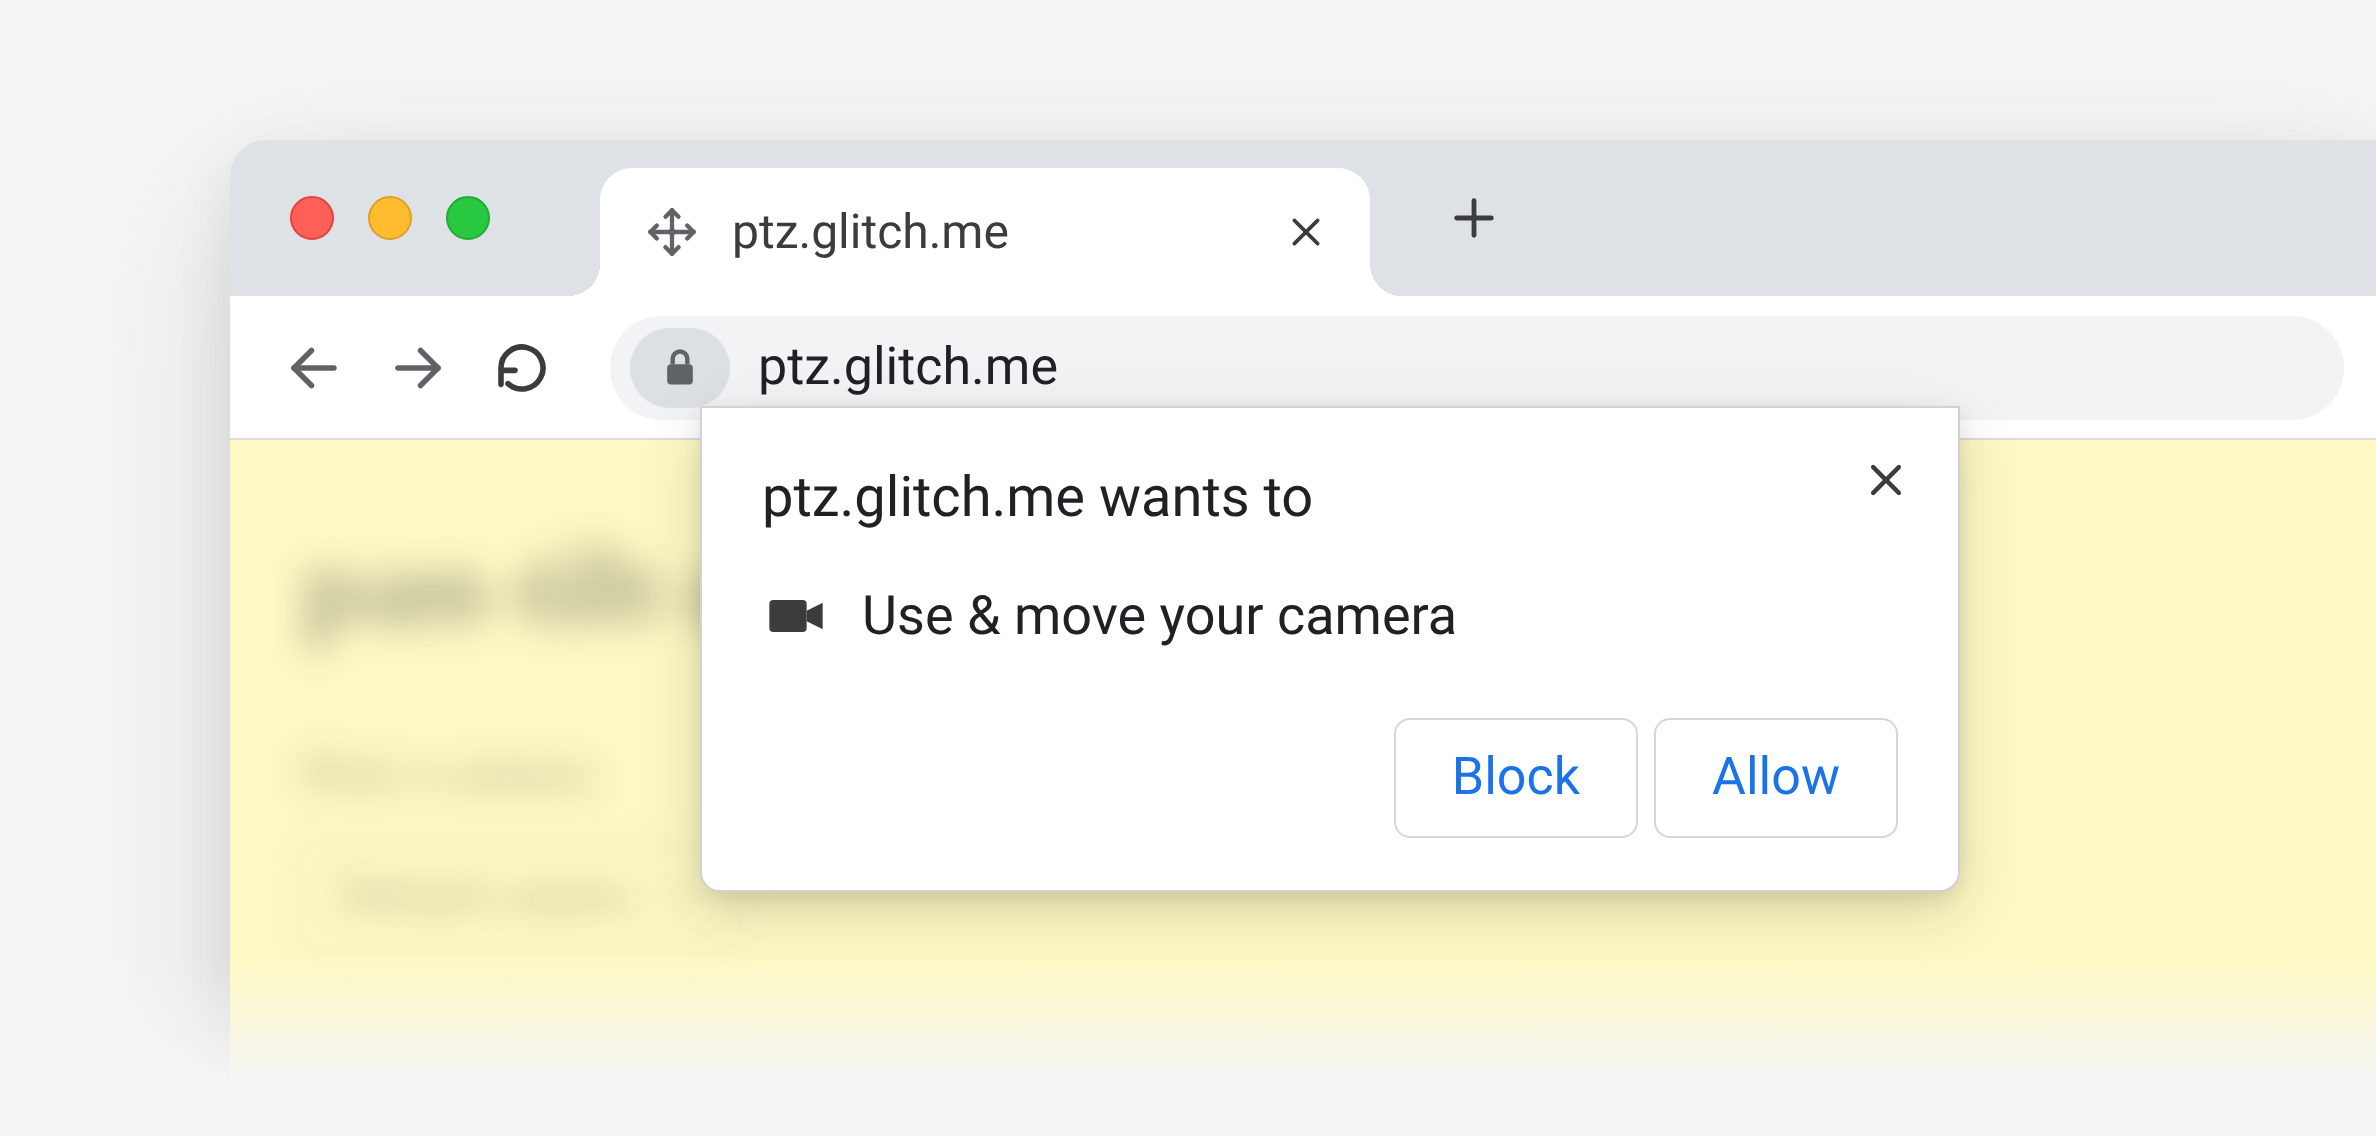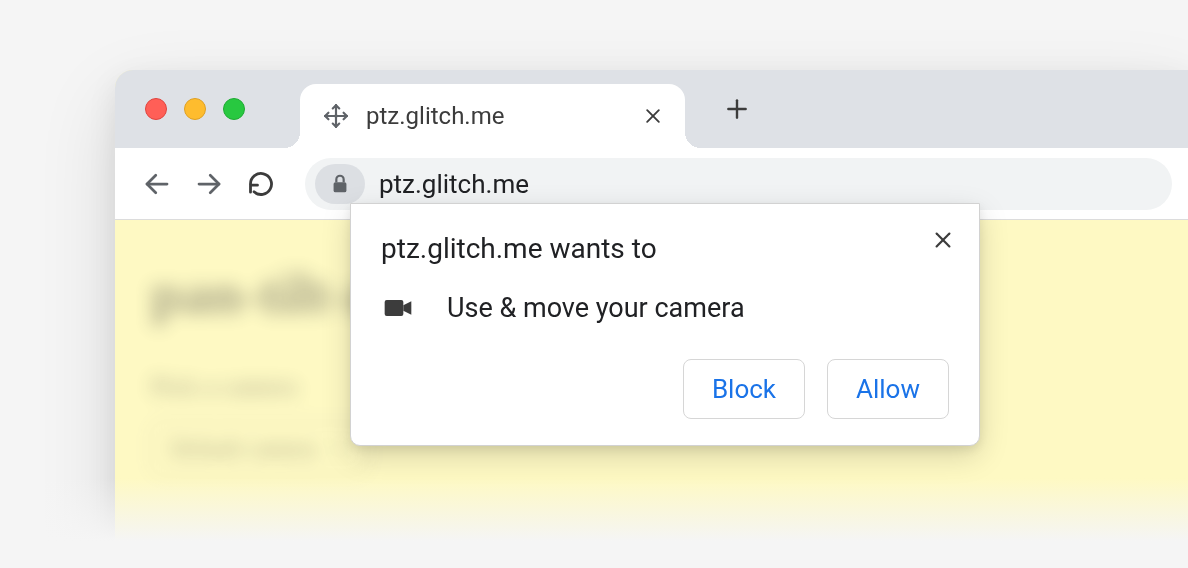--- a/index.html
+++ b/index.html
@@ -204,35 +204,35 @@
   }
   .permission-prompt .message {
     font-size: 28px;
     color: #202124;
     margin-bottom: 26px;
     padding-right: 40px;
   }
   .perm-row {
     display: flex;
     align-items: center;
-    gap: 32px;
+    gap: 16px;
     margin-bottom: 34px;
   }
   .perm-row .perm-icon {
     width: 34px; height: 34px;
     display: flex; align-items: center; justify-content: center;
   }
   .perm-row .perm-text {
     font-size: 27px;
     color: #202124;
   }
   .btn-row {
     display: flex;
     justify-content: flex-end;
-    gap: 22px;
+    gap: 8px;
     text-align: right;
   }
   .btn {
     min-width: 120px;
     height: 60px;
     padding: 0 28px;
     border: 1px solid #d6d6d6;
     border-radius: 8px;
     background: #fff;
     color: #1a73e8;

